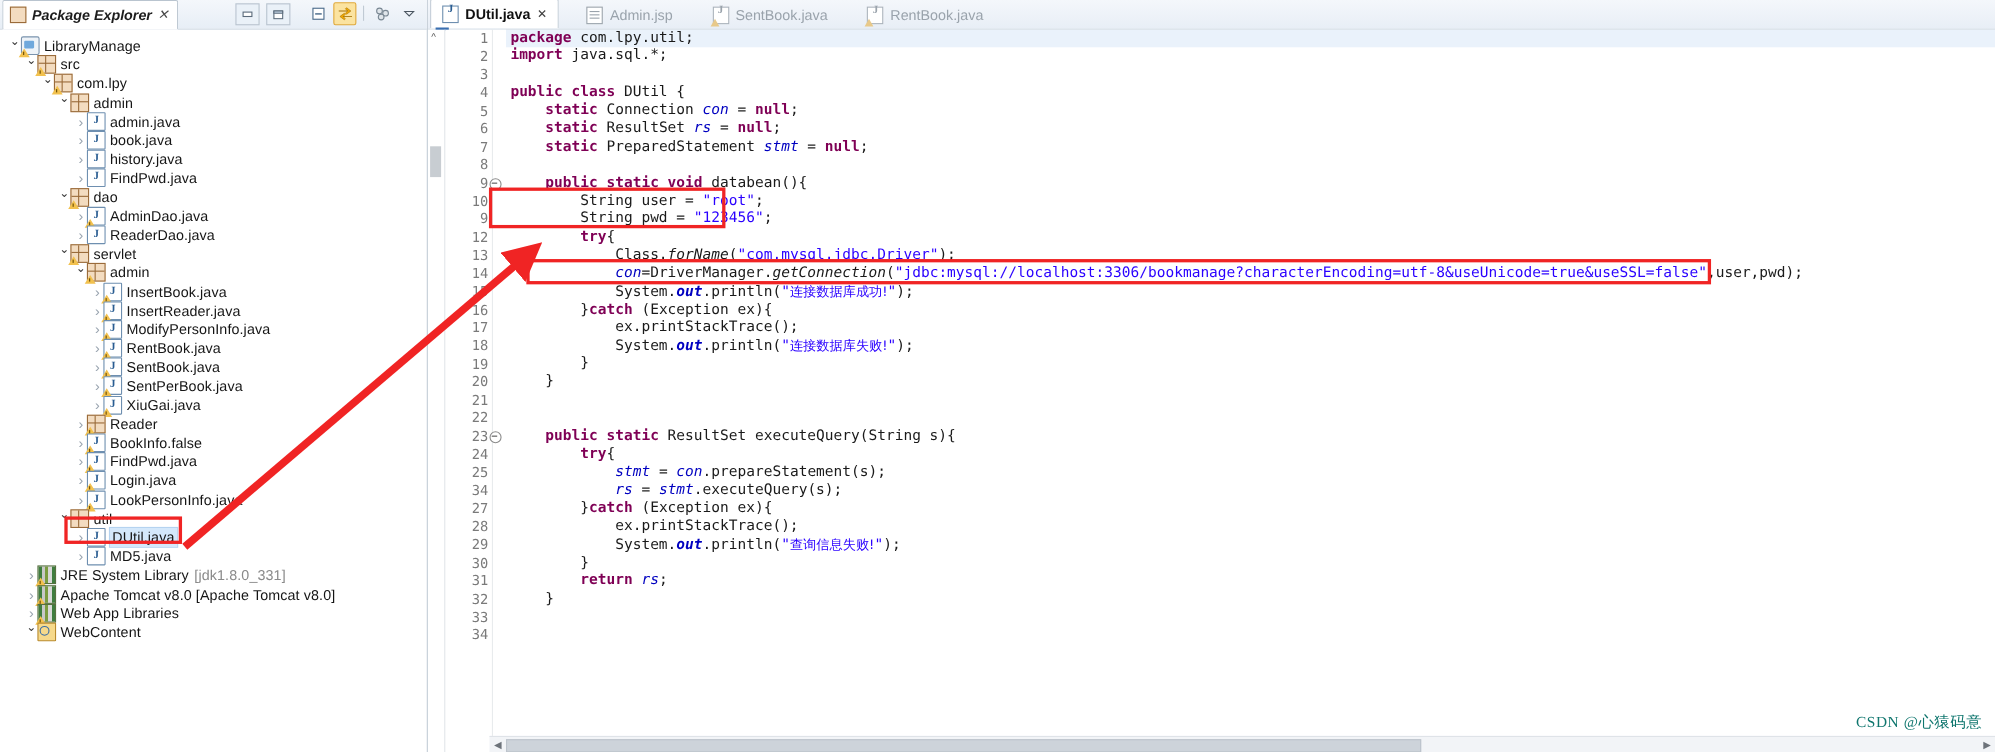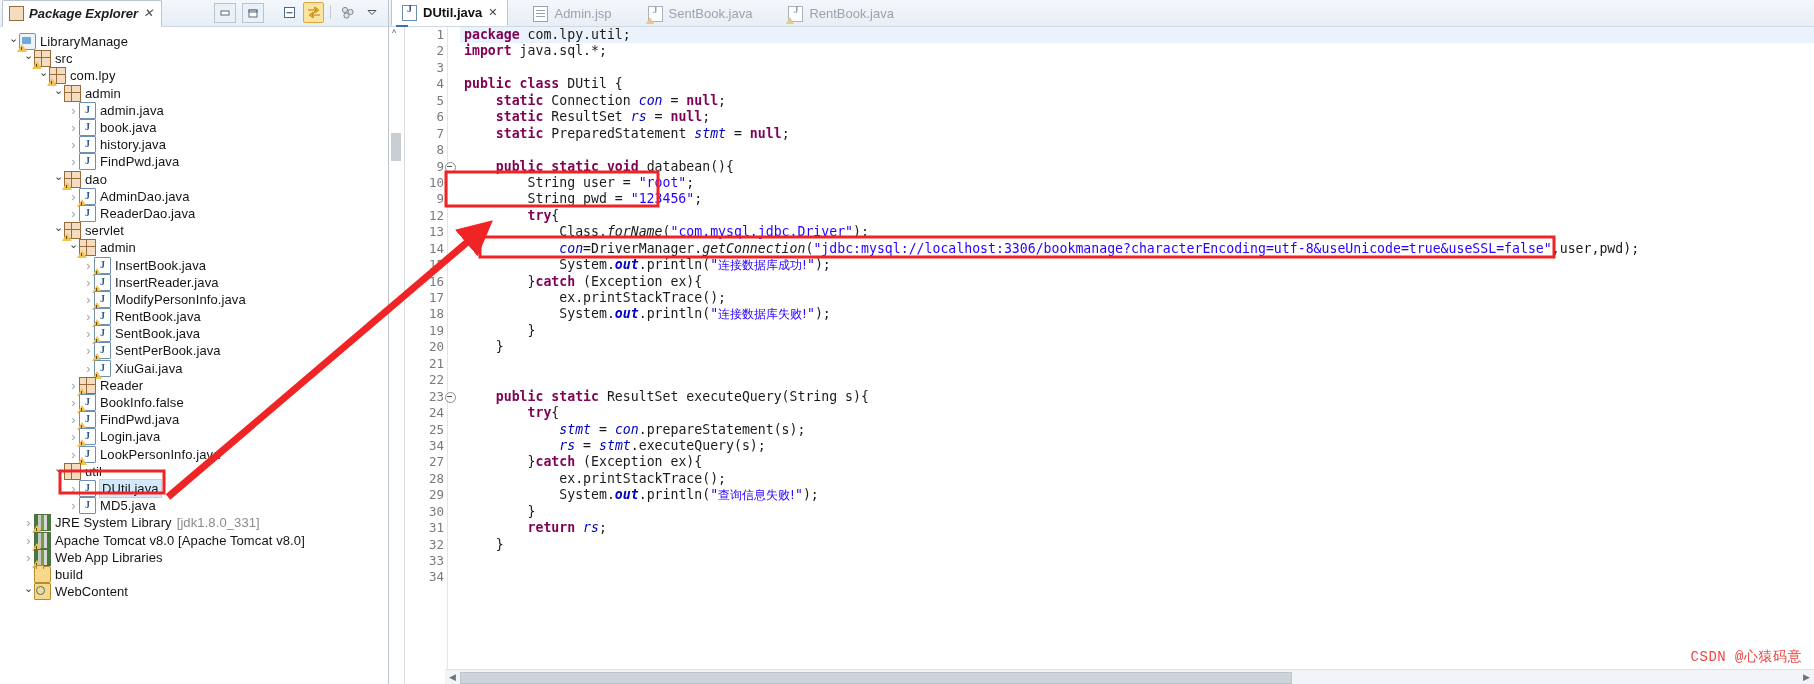--- a/index.html
+++ b/index.html
@@ -75,21 +75,21 @@
   .mth{font-style:italic;}
   .stat{color:#0000c0;font-style:italic;font-weight:700;}
 
   .arrow-layer{position:absolute;left:0;top:0;width:1814px;height:684px;pointer-events:none;}
 
   .hscroll{position:absolute;left:56px;right:0;bottom:0;height:14px;background:#f2f4f7;border-top:1px solid #dfe3e8;display:flex;align-items:center;}
   .hs-left,.hs-right{width:15px;text-align:center;font-size:9px;color:#6d737a;}
   .hs-track{flex:1;height:12px;position:relative;}
   .hs-thumb{position:absolute;left:0;top:1px;height:10px;width:62%;background:#cdd3da;border:1px solid #bcc3cb;}
 
-  .watermark{position:absolute;right:12px;bottom:18px;font-size:14px;color:#ef4444;font-family:Liberation Mono, monospace;letter-spacing:0.5px;}
+  .watermark{position:absolute;right:12px;bottom:18px;font-size:14px;color:#0f766e;font-family:Liberation Serif, serif;letter-spacing:0.5px;}
 </style>
 </head>
 <body>
 
 <div class="app">
 
   <div class="explorer">
 
     <div class="exp-tabbar">
       <div class="exp-tab">
@@ -319,25 +319,20 @@
             <i class="warn"></i>
           </span>
           <span class="lbl">Apache Tomcat v8.0 [Apache Tomcat v8.0]</span>
         </div>
         <div class="row" style="padding-left: 23px;">
           <span class="arrow" style="font-size: 13px; color: rgb(154, 165, 176);">›</span>
           <span class="ico ic-lib">
             <i class="warn"></i>
           </span>
           <span class="lbl">Web App Libraries</span>
-        </div>
-        <div class="row" style="padding-left: 23px;">
-          <span class="arrow"></span>
-          <span class="ico ic-folder"></span>
-          <span class="lbl">build</span>
         </div>
         <div class="row" style="padding-left: 23px;">
           <span class="arrow open" style="font-size: 11px; position: relative; top: -3px;">⌄</span>
           <span class="ico ic-web"></span>
           <span class="lbl">WebContent</span>
         </div>
       </div>
   </div>
 
   <div class="editor">

